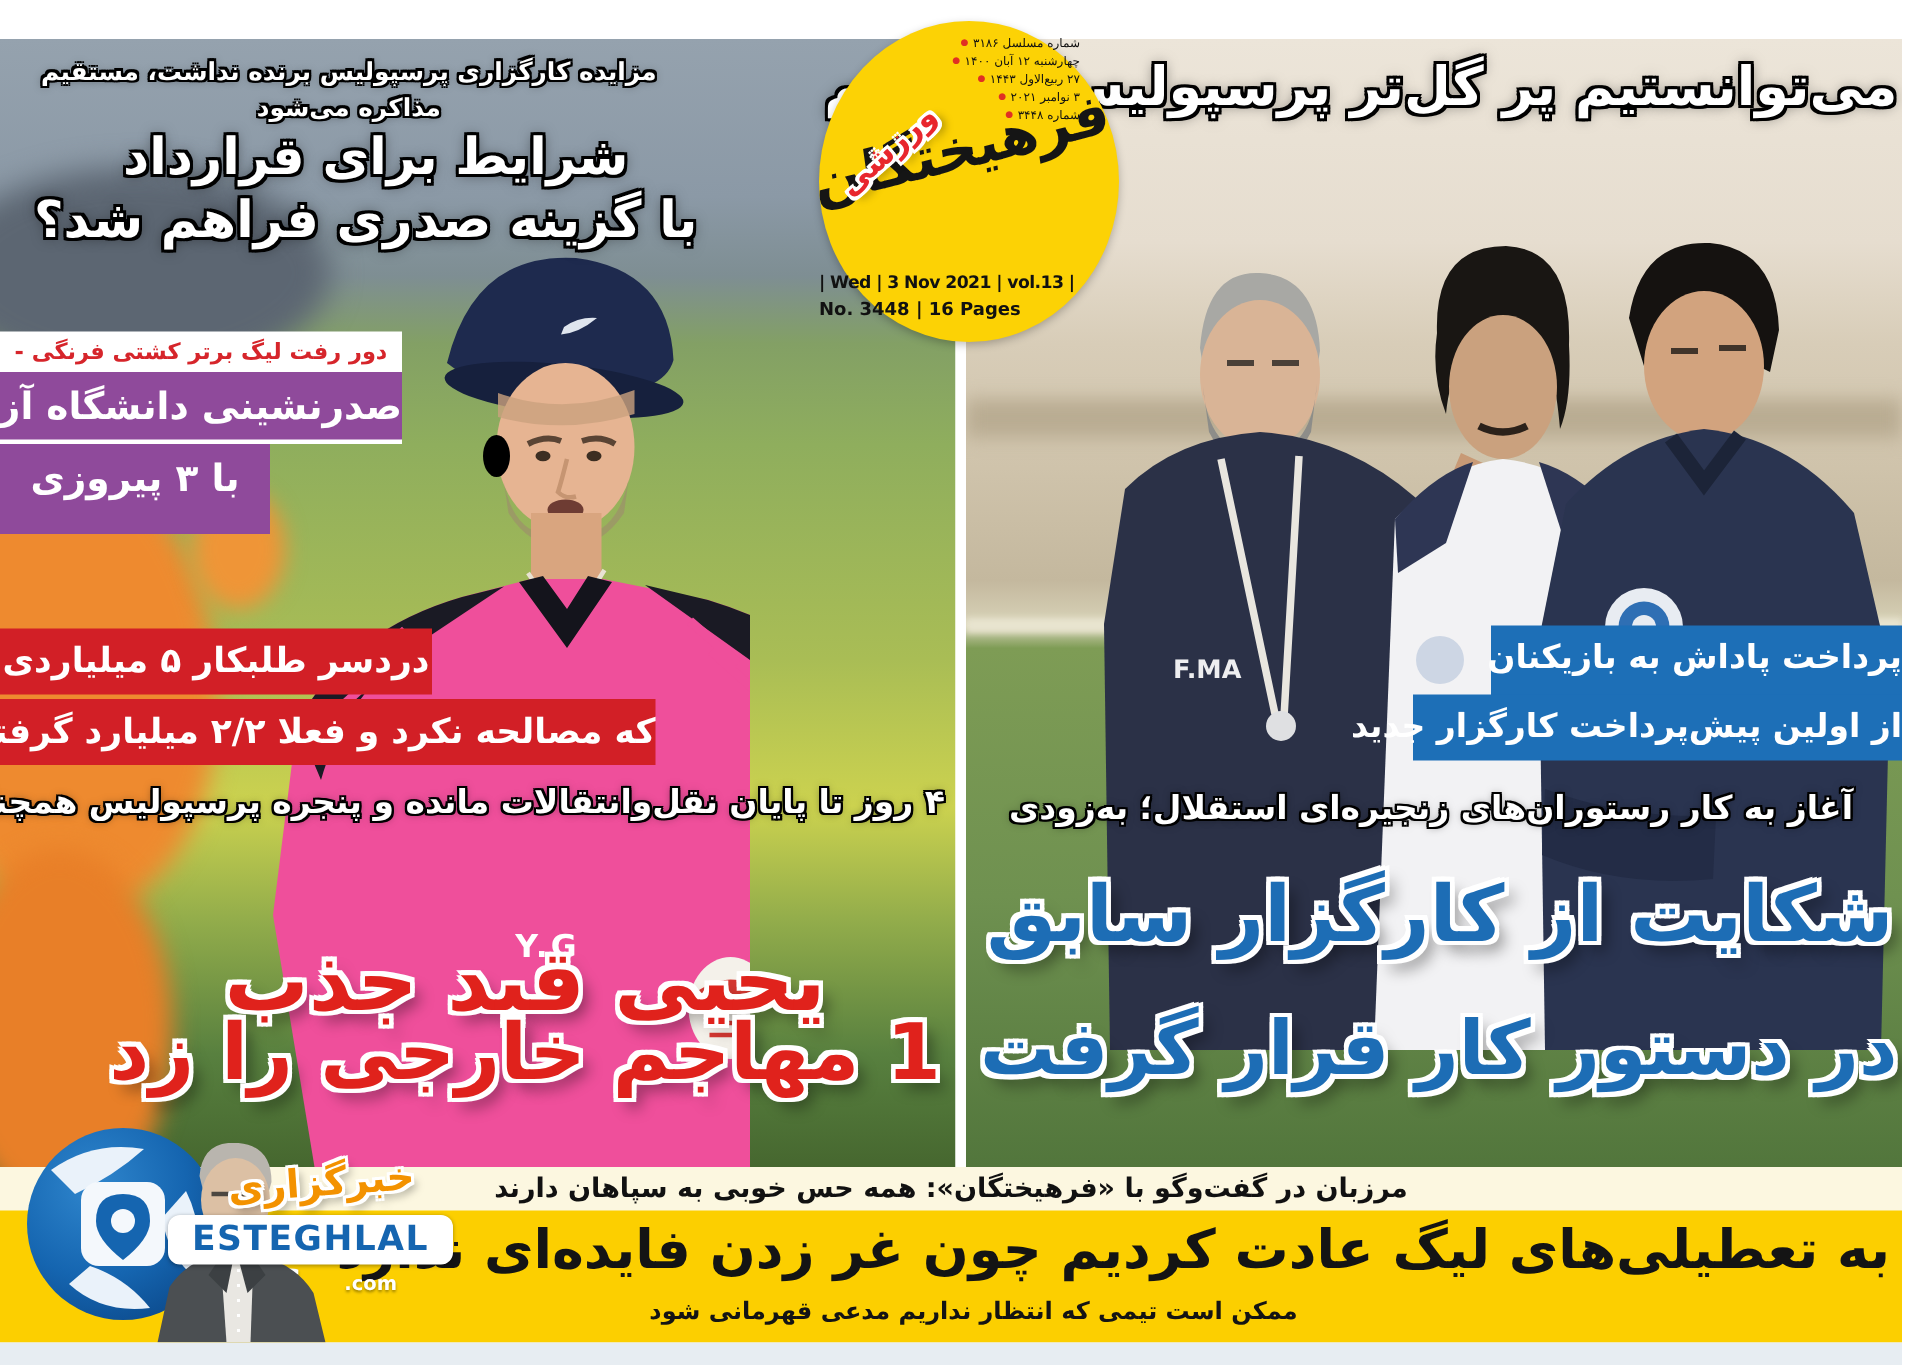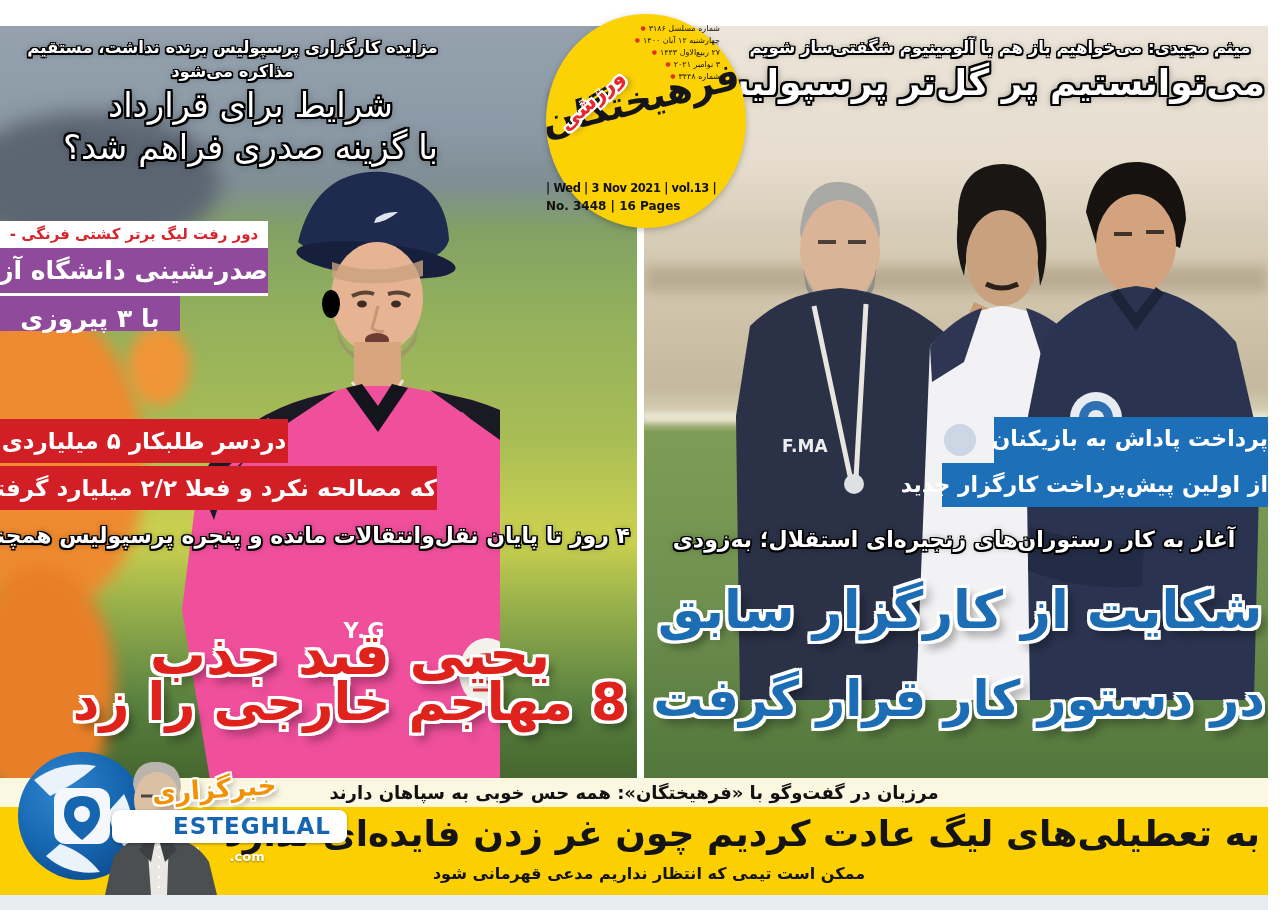--- a/index.html
+++ b/index.html
@@ -16,40 +16,40 @@
   .right-margin{position:absolute;left:1268px;top:0;width:12px;height:910px;background:#ffffff;z-index:30;}
   .blob{position:absolute;border-radius:50%;}
   
   .ob{color:#fff;text-shadow:-2px -2px 0 #000,0 -2px 0 #000,2px -2px 0 #000,-2px 0 0 #000,2px 0 0 #000,-2px 2px 0 #000,0 2px 0 #000,2px 2px 0 #000,0 0 9px rgba(0,0,0,.55);}
   .ob-sm{color:#fff;text-shadow:-1.5px -1.5px 0 #000,0 -1.5px 0 #000,1.5px -1.5px 0 #000,-1.5px 0 0 #000,1.5px 0 0 #000,-1.5px 1.5px 0 #000,0 1.5px 0 #000,1.5px 1.5px 0 #000,0 0 6px rgba(0,0,0,.5);}
   .ow{text-shadow:-3px -3px 0 #fff,0 -3px 0 #fff,3px -3px 0 #fff,-3px 0 0 #fff,3px 0 0 #fff,-3px 3px 0 #fff,0 3px 0 #fff,3px 3px 0 #fff,-2px -2px 0 #fff,2px -2px 0 #fff,-2px 2px 0 #fff,2px 2px 0 #fff,6px 7px 10px rgba(0,0,0,.4);}
   .ow-sm{text-shadow:-2px -2px 0 #fff,0 -2px 0 #fff,2px -2px 0 #fff,-2px 0 0 #fff,2px 0 0 #fff,-2px 2px 0 #fff,0 2px 0 #fff,2px 2px 0 #fff,3px 4px 6px rgba(0,0,0,.35);}
   
   .top-left-story{position:absolute;left:0;top:36px;width:465px;text-align:center;z-index:6;}
   .top-left-story .kicker{font-size:16.5px;font-weight:bold;line-height:24px;}
-  .top-left-story .hl{font-size:34px;font-weight:normal;line-height:42px;white-space:nowrap;padding-left:36px;}
+  .top-left-story .hl{font-size:34px;font-weight:bold;line-height:42px;white-space:nowrap;padding-left:36px;}
   .top-right-story{position:absolute;left:735px;width:530px;top:36px;text-align:center;z-index:6;}
   .top-right-story .kicker{font-size:16.5px;font-weight:bold;line-height:24px;}
   .top-right-story .hl{font-size:36px;font-weight:bold;line-height:46px;white-space:nowrap;}
   
   .masthead{position:absolute;left:546px;top:14px;width:200px;height:214px;border-radius:50%;
     background:#fcd205;z-index:10;box-shadow:0 2px 6px rgba(0,0,0,.25);}
   .masthead .dates{position:absolute;top:9px;left:14px;right:26px;text-align:right;font-size:8px;font-weight:normal;color:#111;line-height:1.5;}
   .masthead .dates div::after{content:"●";color:#e03023;font-size:6px;margin-right:3px;vertical-align:1px;}
   .masthead .title{position:absolute;left:4px;top:62px;width:192px;text-align:center;font-size:38px;font-weight:bold;color:#151515;transform:rotate(-14deg) skewX(-6deg);letter-spacing:-1px;}
   .masthead .subtitle{position:absolute;left:6px;top:74px;font-size:21px;font-weight:bold;color:#e8262d;transform:rotate(-42deg);z-index:2;}
   .masthead .en{position:absolute;left:0;right:0;text-align:left;color:#111;font-weight:bold;}
   .masthead .en1{top:167px;font-size:11.5px;letter-spacing:-.4px;}
   .masthead .en2{top:185px;font-size:12px;}
   
   .wr-bar{position:absolute;left:0;top:221px;width:268px;height:27px;background:#ffffff;z-index:6;
     color:#d6252b;font-size:15px;font-weight:bold;text-align:center;line-height:27px;}
   .purple1{position:absolute;left:0;top:248px;width:268px;height:45px;background:#8f4a9b;z-index:6;border-bottom:3px solid #fff;
     color:#fff;font-size:25px;font-weight:bold;text-align:center;line-height:45px;white-space:nowrap;}
-  .purple2{position:absolute;left:0;top:296px;width:180px;height:35px;background:#8f4a9b;z-index:6;
+  .purple2{position:absolute;left:0;top:296px;width:180px;height:60px;background:#8f4a9b;z-index:6;
     color:#fff;font-size:25px;font-weight:bold;text-align:center;line-height:45px;}
   .red1{position:absolute;left:0;top:419px;width:288px;height:44px;background:#d21f26;z-index:6;
     color:#fff;font-size:23px;font-weight:bold;text-align:center;line-height:44px;white-space:nowrap;}
   .red2{position:absolute;left:0;top:466px;width:437px;height:44px;background:#d21f26;z-index:6;
     color:#fff;font-size:23px;font-weight:bold;text-align:center;line-height:44px;white-space:nowrap;}
   .blue1{position:absolute;left:994px;top:417px;width:274px;height:60px;background:#1d6fb7;z-index:6;
     color:#fff;font-size:22px;font-weight:bold;text-align:center;line-height:44px;white-space:nowrap;}
   .blue2{position:absolute;left:942px;top:463px;width:326px;height:44px;background:#1d6fb7;z-index:6;
     color:#fff;font-size:22px;font-weight:bold;text-align:center;line-height:44px;white-space:nowrap;}
   
@@ -68,21 +68,21 @@
   .strip-yellow .big{position:absolute;left:250px;right:8px;top:6px;text-align:center;color:#141414;font-size:36px;font-weight:bold;white-space:nowrap;}
   .strip-yellow .sub{position:absolute;left:42px;right:12px;top:57px;text-align:center;color:#141414;font-size:16px;font-weight:bold;}
   .bottom-margin{position:absolute;left:0;top:895px;width:1280px;height:15px;background:#e7edf2;z-index:5;}
   
   .wm-ball{position:absolute;left:16px;top:744px;z-index:8;}
   .wm-news{position:absolute;left:122px;top:843px;z-index:9;color:#fff;font-weight:bold;font-size:22px;letter-spacing:2px;text-shadow:0 1px 2px rgba(0,0,0,.4);}
   .wm-news .dom{font-size:13px;letter-spacing:0;margin-left:26px;vertical-align:2px;}
   .wm-man{position:absolute;left:85px;top:762px;width:190px;height:133px;overflow:hidden;z-index:10;}
   .wm-agency{position:absolute;left:152px;top:774px;z-index:11;color:#f39200;font-size:26px;font-weight:bold;transform:rotate(-4deg);}
   .wm-box{position:absolute;left:112px;top:810px;width:190px;height:33px;background:#fff;border-radius:8px;z-index:11;
-    color:#1565b0;font-size:23px;font-weight:bold;text-align:center;line-height:33px;letter-spacing:1px;box-shadow:0 1px 3px rgba(0,0,0,.35);padding-left:45px;}
+    color:#1565b0;font-size:23px;font-weight:bold;text-align:center;line-height:33px;letter-spacing:1px;box-shadow:0 1px 3px rgba(0,0,0,.35);}
 </style>
 </head>
 <body>
 
 <div class="page">
 
   <div class="photo-left">
     <div class="blob" style="left:-40px;top:86px;width:260px;height:140px;background:#5c6672;filter:blur(10px);"></div>
     <div class="blob" style="left:-45px;top:280px;width:190px;height:300px;background:#ee8a2f;filter:blur(8px);border-radius:40% 60% 50% 50%;"></div>
     <div class="blob" style="left:-35px;top:540px;width:150px;height:240px;background:#e87f28;filter:blur(8px);"></div>
@@ -156,21 +156,20 @@
 
   <div class="divider"></div>
 
   <div class="top-left-story fa">
     <div class="kicker ob-sm">مزایده کارگزاری پرسپولیس برنده نداشت، مستقیم مذاکره می‌شود</div>
     <div class="hl ob">شرایط برای قرارداد</div>
     <div class="hl ob">با گزینه صدری فراهم شد؟</div>
   </div>
 
   <div class="top-right-story fa">
-    <div class="kicker ob-sm">میثم مجیدی: می‌خواهیم باز هم با آلومینیوم شگفتی‌ساز شویم</div>
     <div class="hl ob">می‌توانستیم پر گل‌تر پرسپولیس را ببریم</div>
   </div>
 
   <div class="masthead">
     <div class="dates fa">
       <div>شماره مسلسل ۳۱۸۶</div>
       <div>چهارشنبه ۱۲ آبان ۱۴۰۰</div>
       <div>۲۷ ربیع‌الاول ۱۴۴۳</div>
       <div>۳ نوامبر ۲۰۲۱</div>
       <div>شماره ۳۴۴۸</div>
@@ -186,21 +185,21 @@
   <div class="purple2 fa">با ۳ پیروزی</div>
 
   <div class="red1 fa">دردسر طلبکار ۵ میلیاردی</div>
   <div class="red2 fa">که مصالحه نکرد و فعلا ۲/۲ میلیارد گرفته است</div>
 
   <div class="blue1 fa">پرداخت پاداش به بازیکنان</div>
   <div class="blue2 fa">از اولین پیش‌پرداخت کارگزار جدید</div>
 
   <div class="kicker-left ob-sm fa">۴ روز تا پایان نقل‌وانتقالات مانده و پنجره پرسپولیس همچنان بسته است</div>
   <div class="main-red l1 ow fa">یحیی قید جذب</div>
-  <div class="main-red l2 ow fa">8 مهاجم خارجی را زد</div>
+  <div class="main-red l2 ow fa">1 مهاجم خارجی را زد</div>
 
   <div class="kicker-right ob-sm fa">آغاز به کار رستوران‌های زنجیره‌ای استقلال؛ به‌زودی</div>
   <div class="main-blue l1 ow fa">شکایت از کارگزار سابق</div>
   <div class="main-blue l2 ow fa">در دستور کار قرار گرفت</div>
 
   <div class="strip-cream fa">مرزبان در گفت‌وگو با «فرهیختگان»: همه حس خوبی به سپاهان دارند</div>
   <div class="strip-yellow">
     <div class="big fa">به تعطیلی‌های لیگ عادت کردیم چون غر زدن فایده‌ای ندارد</div>
     <div class="sub fa">ممکن است تیمی که انتظار نداریم مدعی قهرمانی شود</div>
   </div>

